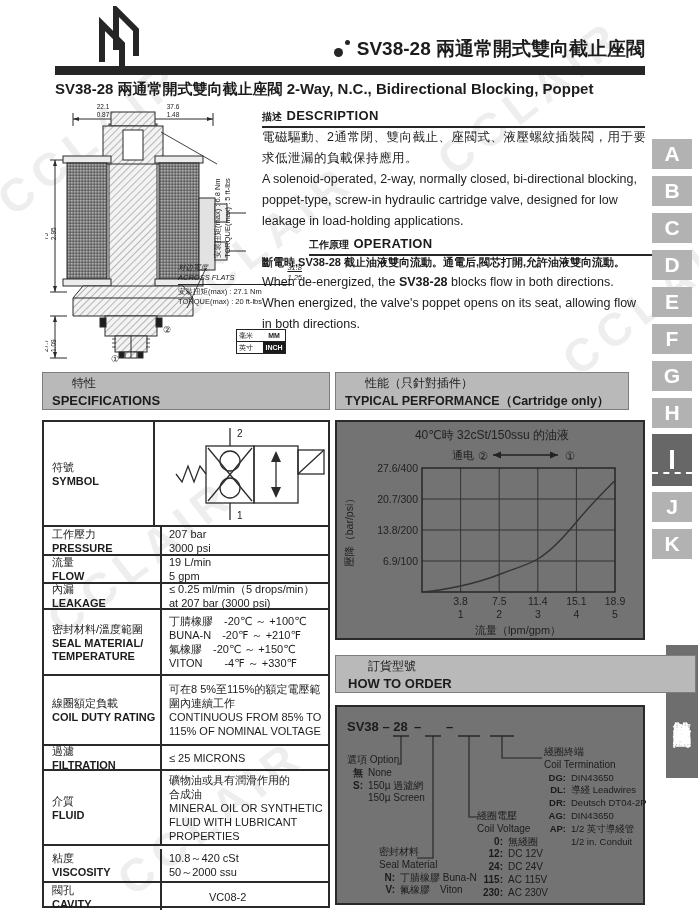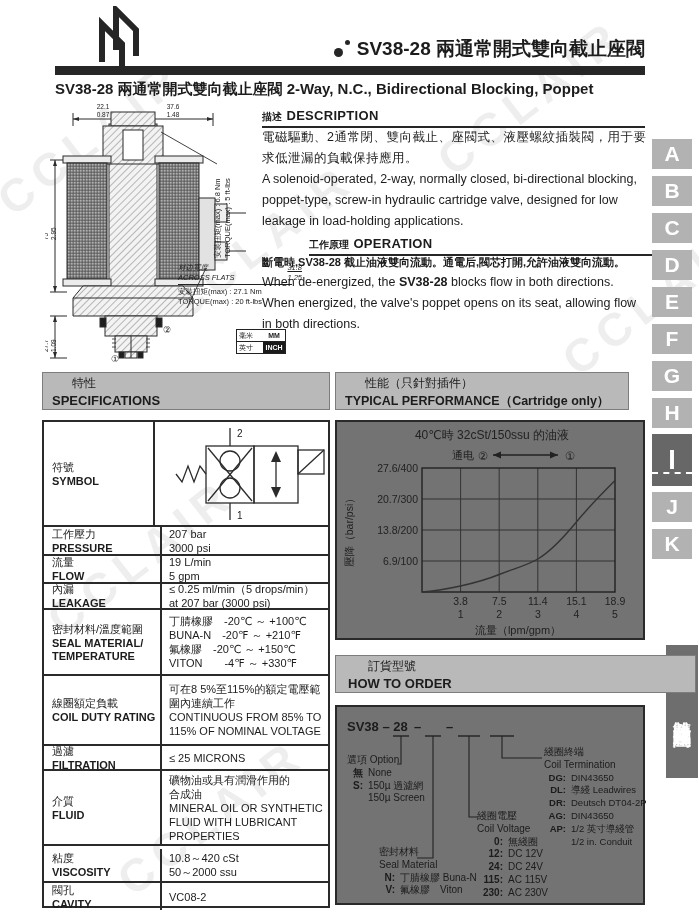--- a/index.html
+++ b/index.html
@@ -347,21 +347,21 @@
       <div class="spec-row" style="height: 37px; align-items: flex-end;">
         <div class="spec-label">
           <div class="cn">粘度</div>
           <div class="en">VISCOSITY</div>
         </div>
         <div class="spec-value">
           <div>10.8～420 cSt</div>
           <div>50～2000 ssu</div>
         </div>
       </div>
-      <div class="spec-row" style="height: 29px;">
+      <div class="spec-row" style="height: 29px; gap: 40px;">
         <div class="spec-label">
           <div class="cn">閥孔</div>
           <div class="en">CAVITY</div>
         </div>
         <div class="spec-value">
           <div>VC08-2</div>
         </div>
       </div>
     </div>
 

